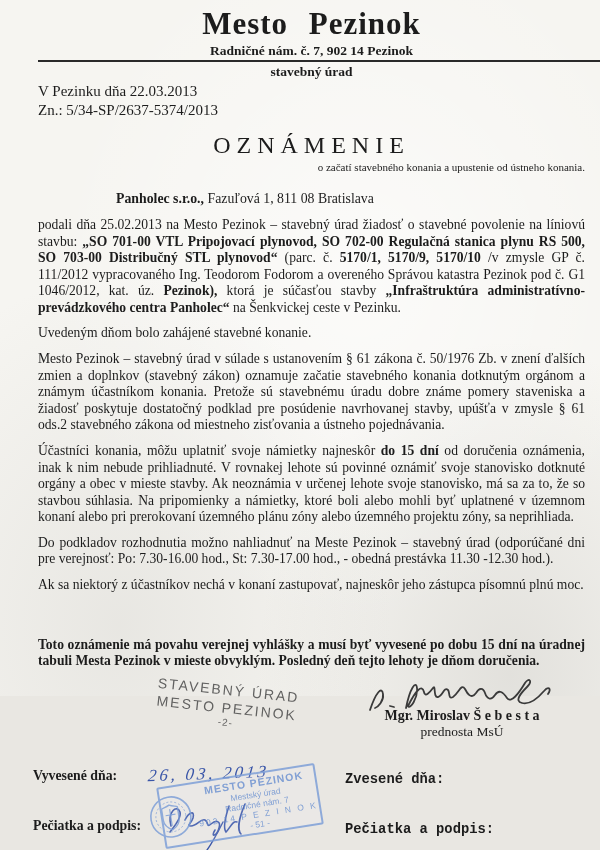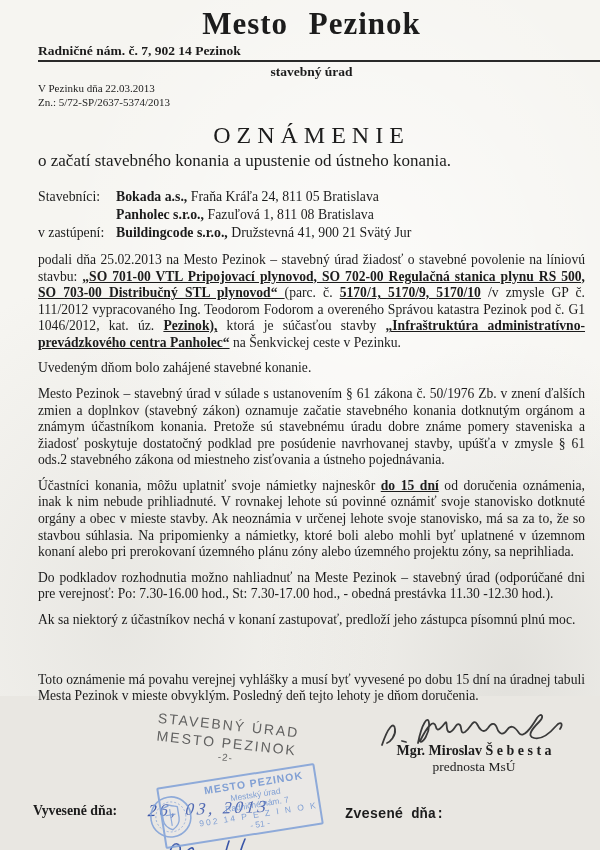--- a/index.html
+++ b/index.html
@@ -18,55 +18,55 @@
     color:#1c1c1c;
     box-sizing:border-box;
     padding:6px 15px 0 38px;
   }
   
   .org-title{
     margin:0;text-align:center;
     font-size:31px;font-weight:bold;letter-spacing:1px;word-spacing:12px;
   }
   .org-address{
-    text-align:left;font-weight:bold;font-size:13.5px;margin-top:1px;
+    text-align:center;font-weight:bold;font-size:13.5px;margin-top:1px;
   }
   .header-rule{
     height:0;border-bottom:2px solid #2a2a2a;
     margin:1px -15px 0 0;
   }
   .org-dept{text-align:center;font-weight:bold;font-size:13.5px;margin-top:2px;}
-  .meta{font-size:11px;line-height:1.25;margin-top:2px;}
+  .meta{font-size:15px;line-height:1.25;margin-top:2px;}
   
   .notice-title{
     text-align:center;font-size:24px;letter-spacing:6px;margin-top:12px;
   }
-  .notice-subtitle{text-align:left;font-size:17px;margin-top:2px;}
+  .notice-subtitle{text-align:right;font-size:11px;margin-top:2px;}
   
   .parties{margin-top:17px;font-size:13.8px;line-height:1.34;}
   .party-row{display:flex;}
   .plabel{flex:0 0 78px;}
   .pval b{font-weight:bold;}
   
   p.body{
     margin:9px 0 0 0;font-size:13.6px;line-height:1.22;text-align:justify;
   }
-  p.body b{font-weight:bold;text-decoration:underline;}
-  p.strong{font-weight:normal;margin-top:43px;}
+  p.body b{font-weight:bold;}
+  p.strong{font-weight:bold;margin-top:43px;}
   
   .sig-row{position:relative;height:84px;margin-top:4px;}
   .office-stamp{
     position:absolute;left:118px;top:8px;
     transform:rotate(6deg);
     color:#4a4a4a;font-size:14px;letter-spacing:2px;text-align:center;
     line-height:1.25;opacity:.85;
     font-family:"Liberation Sans","DejaVu Sans",sans-serif;
   }
   .office-stamp .s2{font-size:10px;letter-spacing:1px;}
-  .signatory{position:absolute;right:6px;top:0;text-align:center;width:210px;}
+  .signatory{position:absolute;right:18px;top:0;text-align:center;width:210px;}
   .signatory svg{display:block;margin:0 auto -10px auto;}
   .sig-name{font-weight:bold;font-size:14px;}
   .sig-title{font-size:13.5px;}
   
   .post-row{position:relative;height:28px;margin-top:6px;font-size:13.8px;font-weight:bold;}
   .lbl-left{position:absolute;left:-5px;top:4px;}
   .lbl-right{position:absolute;left:307px;top:8px;font-family:Liberation Mono, monospace;}
   .hand-date{
     position:absolute;left:110px;top:0;
     color:#3a56a8;font-style:italic;font-size:17px;letter-spacing:3px;
@@ -96,52 +96,44 @@
 
 <div class="page">
 
   <h1 class="org-title">Mesto Pezinok</h1>
   <div class="org-address">Radničné nám. č. 7, 902 14 Pezinok</div>
   <div class="header-rule"></div>
   <div class="org-dept">stavebný úrad</div>
 
   <div class="meta">
     <div>V Pezinku dňa  22.03.2013</div>
-    <div>Zn.: 5/72-SP/2637-5374/2013</div>
+    <div>Zn.: 5/34-SP/2637-5374/2013</div>
   </div>
 
   <div class="notice-title">OZNÁMENIE</div>
   <div class="notice-subtitle">o začatí stavebného konania a upustenie od ústneho konania.</div>
 
   <div class="parties">
     <div class="party-row">
-      <span class="plabel">Stavebníci:</span>
-      <span class="pval"><b>Bokada a.s.,</b><span> Fraňa Kráľa 24, 811 05 Bratislava</span></span>
-    </div>
-    <div class="party-row">
       <span class="plabel"></span>
       <span class="pval"><b>Panholec s.r.o.,</b><span> Fazuľová 1, 811 08 Bratislava</span></span>
-    </div>
-    <div class="party-row">
-      <span class="plabel">v zastúpení:</span>
-      <span class="pval"><b>Buildingcode s.r.o.,</b><span> Družstevná 41, 900 21 Svätý Jur</span></span>
     </div>
   </div>
 
   <p class="body"><span>podali dňa 25.02.2013 na Mesto Pezinok – stavebný úrad žiadosť o stavebné povolenie na líniovú stavbu: </span><b>„SO 701-00 VTL Pripojovací plynovod, SO 702-00 Regulačná stanica plynu RS 500, SO 703-00 Distribučný STL plynovod“ </b><span>(parc. č. </span><b>5170/1, 5170/9, 5170/10</b><span> /v zmysle GP č. 111/2012 vypracovaného Ing. Teodorom Fodorom a overeného Správou katastra Pezinok pod č. G1 1046/2012, kat. úz. </span><b>Pezinok),</b><span> ktorá je súčasťou stavby </span><b>„Infraštruktúra administratívno-prevádzkového centra Panholec“</b><span> na Šenkvickej ceste v Pezinku.</span></p>
 
   <p class="body">Uvedeným dňom bolo zahájené stavebné konanie.</p>
 
   <p class="body">Mesto Pezinok – stavebný úrad v súlade  s ustanovením § 61 zákona č. 50/1976 Zb. v znení ďalších zmien  a doplnkov (stavebný zákon)   oznamuje začatie stavebného konania  dotknutým orgánom a známym účastníkom konania. Pretože sú stavebnému úradu dobre známe pomery staveniska a žiadosť poskytuje  dostatočný podklad pre posúdenie navrhovanej stavby, upúšťa  v zmysle § 61 ods.2 stavebného zákona od miestneho zisťovania a ústneho  pojednávania.</p>
 
   <p class="body"><span>Účastníci konania, môžu uplatniť svoje námietky najneskôr </span><b>do 15 dní</b><span> od doručenia oznámenia, inak k nim nebude prihliadnuté. V rovnakej lehote sú povinné oznámiť svoje stanovisko dotknuté  orgány a obec v mieste stavby. Ak neoznámia  v určenej lehote svoje stanovisko, má sa za to, že so stavbou súhlasia. Na pripomienky a námietky, ktoré boli alebo mohli byť  uplatnené v územnom konaní alebo pri prerokovaní územného plánu  zóny alebo územného projektu zóny, sa neprihliada.</span></p>
 
   <p class="body">Do podkladov rozhodnutia možno nahliadnuť na Meste Pezinok – stavebný úrad (odporúčané dni pre verejnosť: Po: 7.30-16.00 hod., St: 7.30-17.00 hod., - obedná prestávka 11.30 -12.30 hod.).</p>
 
-  <p class="body">Ak sa niektorý z účastníkov nechá v konaní zastupovať, predloží jeho zástupca písomnú plnú moc.</p>
+  <p class="body">Ak sa niektorý z účastníkov nechá v konaní zastupovať, najneskôr jeho zástupca písomnú plnú moc.</p>
 
   <p class="body strong">Toto oznámenie má povahu verejnej vyhlášky a musí byť vyvesené po dobu 15 dní na úradnej tabuli Mesta Pezinok v mieste obvyklým. Posledný deň tejto lehoty je dňom doručenia.</p>
 
   <div class="sig-row">
     <div class="office-stamp">
       <div>STAVEBNÝ ÚRAD</div>
       <div>MESTO PEZINOK</div>
       <div class="s2">-2-</div>
     </div>
     <div class="signatory">

